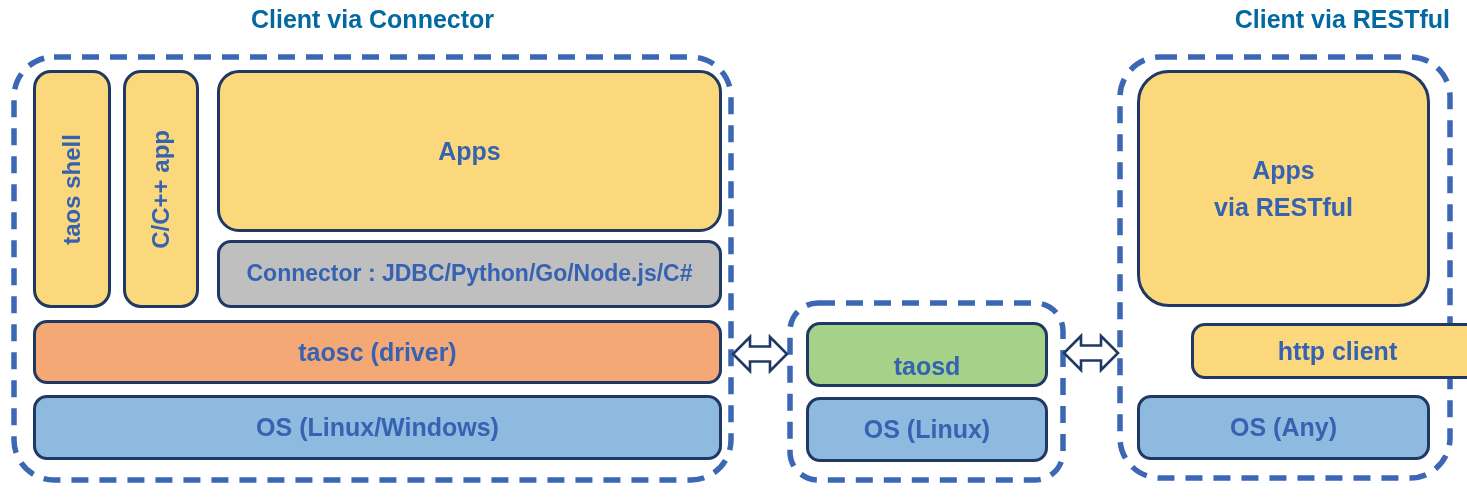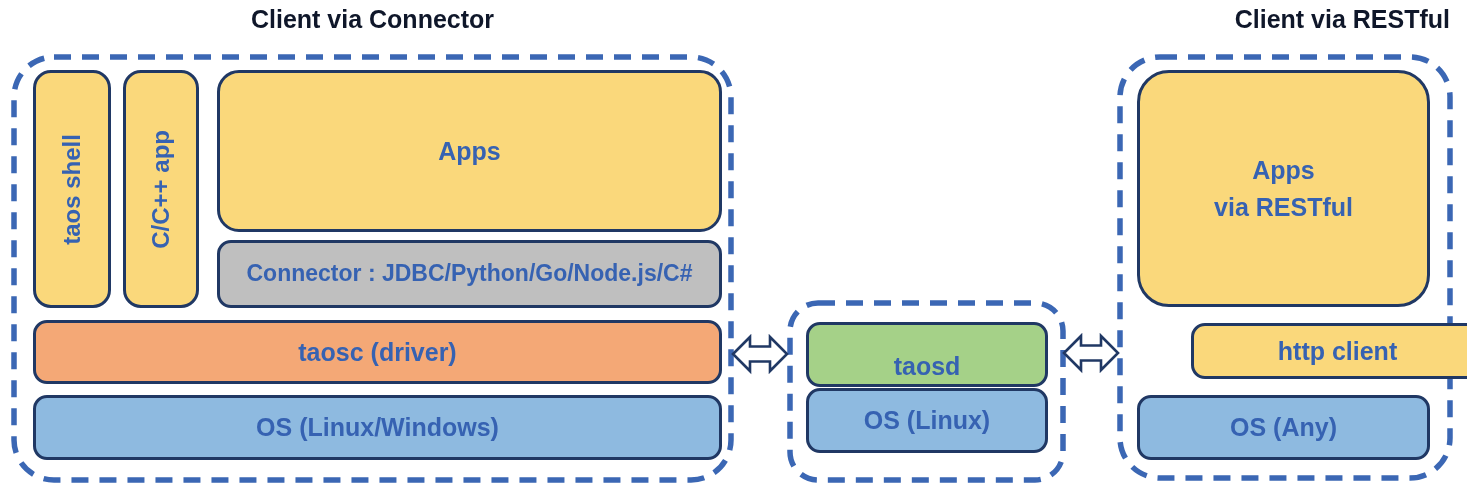--- a/index.html
+++ b/index.html
@@ -14,21 +14,21 @@
     height: 498px;
     background: #ffffff;
     overflow: hidden;
   }
   .section-title {
     position: absolute;
     top: 5px;
     text-align: center;
     font-size: 25px;
     font-weight: bold;
-    color: #0f172a;
+    color: #0369a1;
     letter-spacing: 0px;
   }
   .dashed-svg, .arrow-svg {
     position: absolute;
     overflow: visible;
   }
   .box {
     position: absolute;
     box-sizing: border-box;
     border: 3px solid var(--c-border);
@@ -93,21 +93,21 @@
   </div>
 
   <div class="box bg-orange" style="left:33px; top:320px; width:689px; height:64px; border-radius:14px;">
     <span>taosc (driver)</span>
   </div>
 
   <div class="box bg-green" style="left:806px; top:322px; width:242px; height:65px; border-radius:14px;">
     <span>taosd</span>
   </div>
 
-  <div class="box bg-blue" style="left:806px; top:388px; width:242px; height:65px; border-radius:14px;">
+  <div class="box bg-blue" style="left:806px; top:397px; width:242px; height:65px; border-radius:14px;">
     <span>OS (Linux)</span>
   </div>
 
   <div class="box bg-yellow multiline" style="left:1137px; top:70px; width:293px; height:237px; border-radius:32px;">
     <span class="multiline">Apps
 via RESTful</span>
   </div>
 
   <div class="box bg-yellow" style="left:1191px; top:323px; width:293px; height:56px; border-radius:14px;">
     <span>http client</span>

